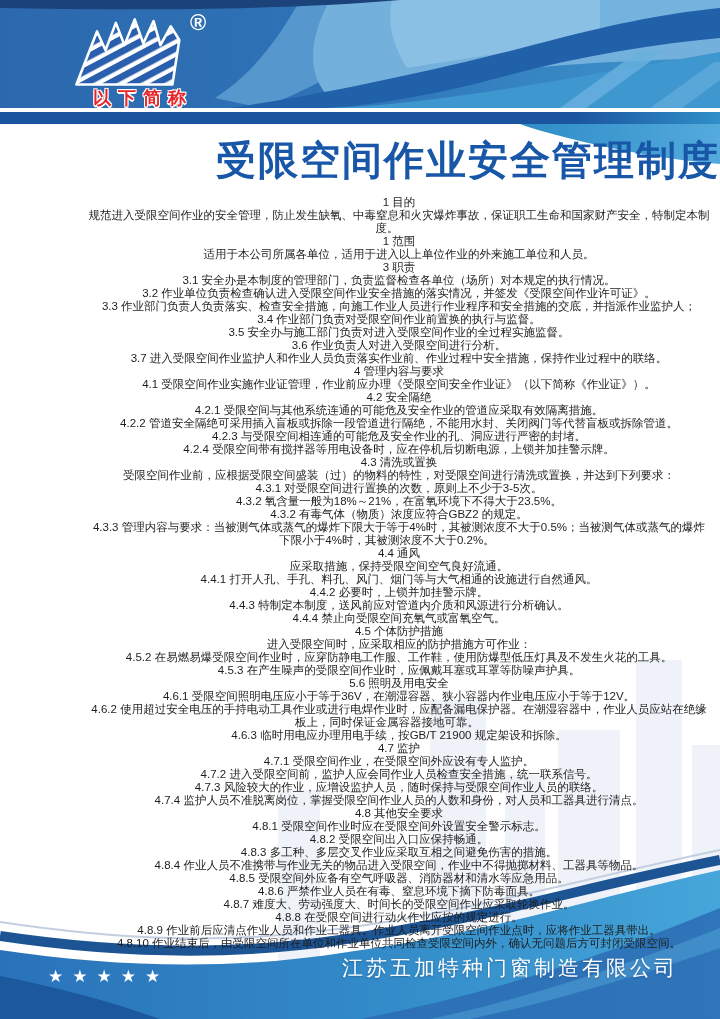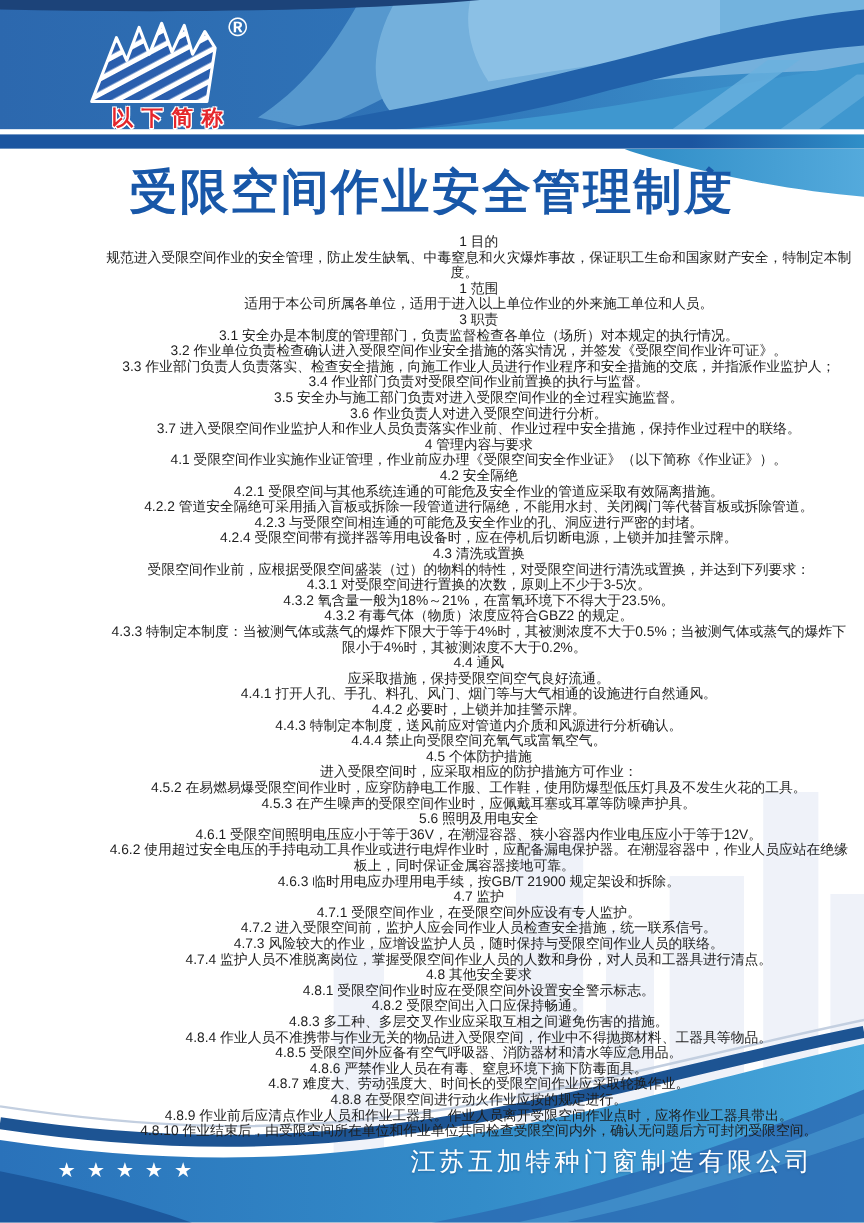--- a/index.html
+++ b/index.html
@@ -26,21 +26,21 @@
 
   
   .strip-white { position:absolute; top:108px; left:0; width:720px; height:4px; background:#ffffff; }
   .strip-navy  { position:absolute; top:112px; left:0; width:720px; height:12px;
                  background:linear-gradient(90deg,#1b55a0 0%,#1b55a0 80%,#2f8fc8 100%); }
 
   
   .title-zone { position:absolute; top:124px; left:0; width:720px; height:72px; background:#ffffff; }
   .corner-wedge { position:absolute; top:0; right:0; width:200px; height:46px; display:block; }
   .page-title {
-    position:relative; margin:0; padding-top:13px; text-align:center;
+    position:relative; margin:0; padding-top:13px; text-align:right;
     color:#1857a8; font-size:40px; font-weight:900; letter-spacing:2px; line-height:1.15;
     z-index:2; white-space:nowrap;
   }
 
   
   .skyline { position:absolute; inset:0; z-index:1; }
   .bld { position:absolute; background:#e9edf7; opacity:0.75; }
 
   
   .doc-body {
@@ -144,21 +144,21 @@
       <p class="doc-line">4.2 安全隔绝</p>
       <p class="doc-line">4.2.1 受限空间与其他系统连通的可能危及安全作业的管道应采取有效隔离措施。</p>
       <p class="doc-line">4.2.2 管道安全隔绝可采用插入盲板或拆除一段管道进行隔绝，不能用水封、关闭阀门等代替盲板或拆除管道。</p>
       <p class="doc-line">4.2.3 与受限空间相连通的可能危及安全作业的孔、洞应进行严密的封堵。</p>
       <p class="doc-line">4.2.4 受限空间带有搅拌器等用电设备时，应在停机后切断电源，上锁并加挂警示牌。</p>
       <p class="doc-line">4.3 清洗或置换</p>
       <p class="doc-line">受限空间作业前，应根据受限空间盛装（过）的物料的特性，对受限空间进行清洗或置换，并达到下列要求：</p>
       <p class="doc-line">4.3.1 对受限空间进行置换的次数，原则上不少于3-5次。</p>
       <p class="doc-line">4.3.2 氧含量一般为18%～21%，在富氧环境下不得大于23.5%。</p>
       <p class="doc-line">4.3.2 有毒气体（物质）浓度应符合GBZ2 的规定。</p>
-      <p class="doc-line">4.3.3  特制定本制度：当被测气体或蒸气的爆炸下限大于等于4%时，其被测浓度不大于0.5%；当被测气体或蒸气的爆炸下限小于4%时，其被测浓度不大于0.2%。</p>
+      <p class="doc-line">4.3.3  管理内容与要求：当被测气体或蒸气的爆炸下限大于等于4%时，其被测浓度不大于0.5%；当被测气体或蒸气的爆炸下限小于4%时，其被测浓度不大于0.2%。</p>
       <p class="doc-line">4.4 通风</p>
       <p class="doc-line">应采取措施，保持受限空间空气良好流通。</p>
       <p class="doc-line">4.4.1 打开人孔、手孔、料孔、风门、烟门等与大气相通的设施进行自然通风。</p>
       <p class="doc-line">4.4.2 必要时，上锁并加挂警示牌。</p>
       <p class="doc-line">4.4.3 特制定本制度，送风前应对管道内介质和风源进行分析确认。</p>
       <p class="doc-line">4.4.4 禁止向受限空间充氧气或富氧空气。</p>
       <p class="doc-line">4.5 个体防护措施</p>
       <p class="doc-line">进入受限空间时，应采取相应的防护措施方可作业：</p>
       <p class="doc-line">4.5.2 在易燃易爆受限空间作业时，应穿防静电工作服、工作鞋，使用防爆型低压灯具及不发生火花的工具。</p>
       <p class="doc-line">4.5.3 在产生噪声的受限空间作业时，应佩戴耳塞或耳罩等防噪声护具。</p>

